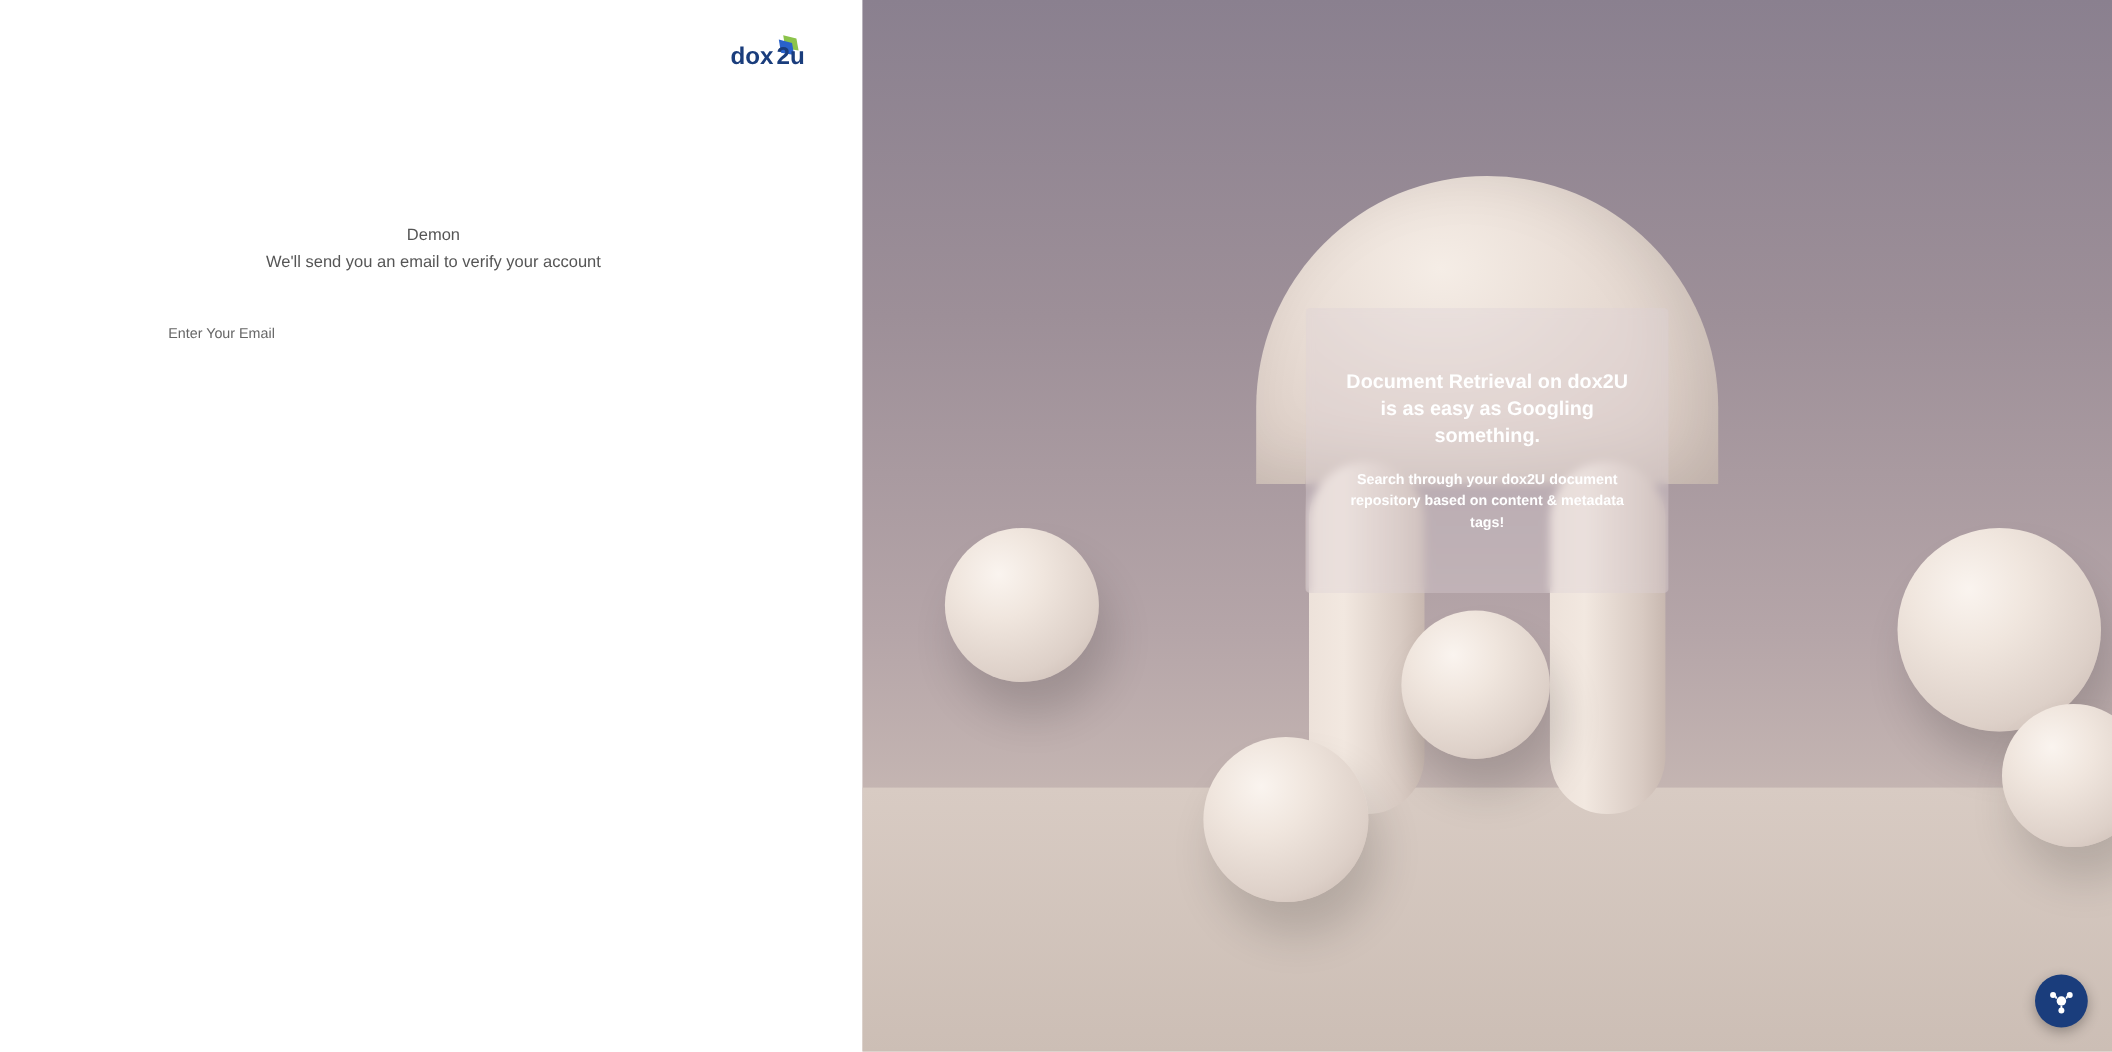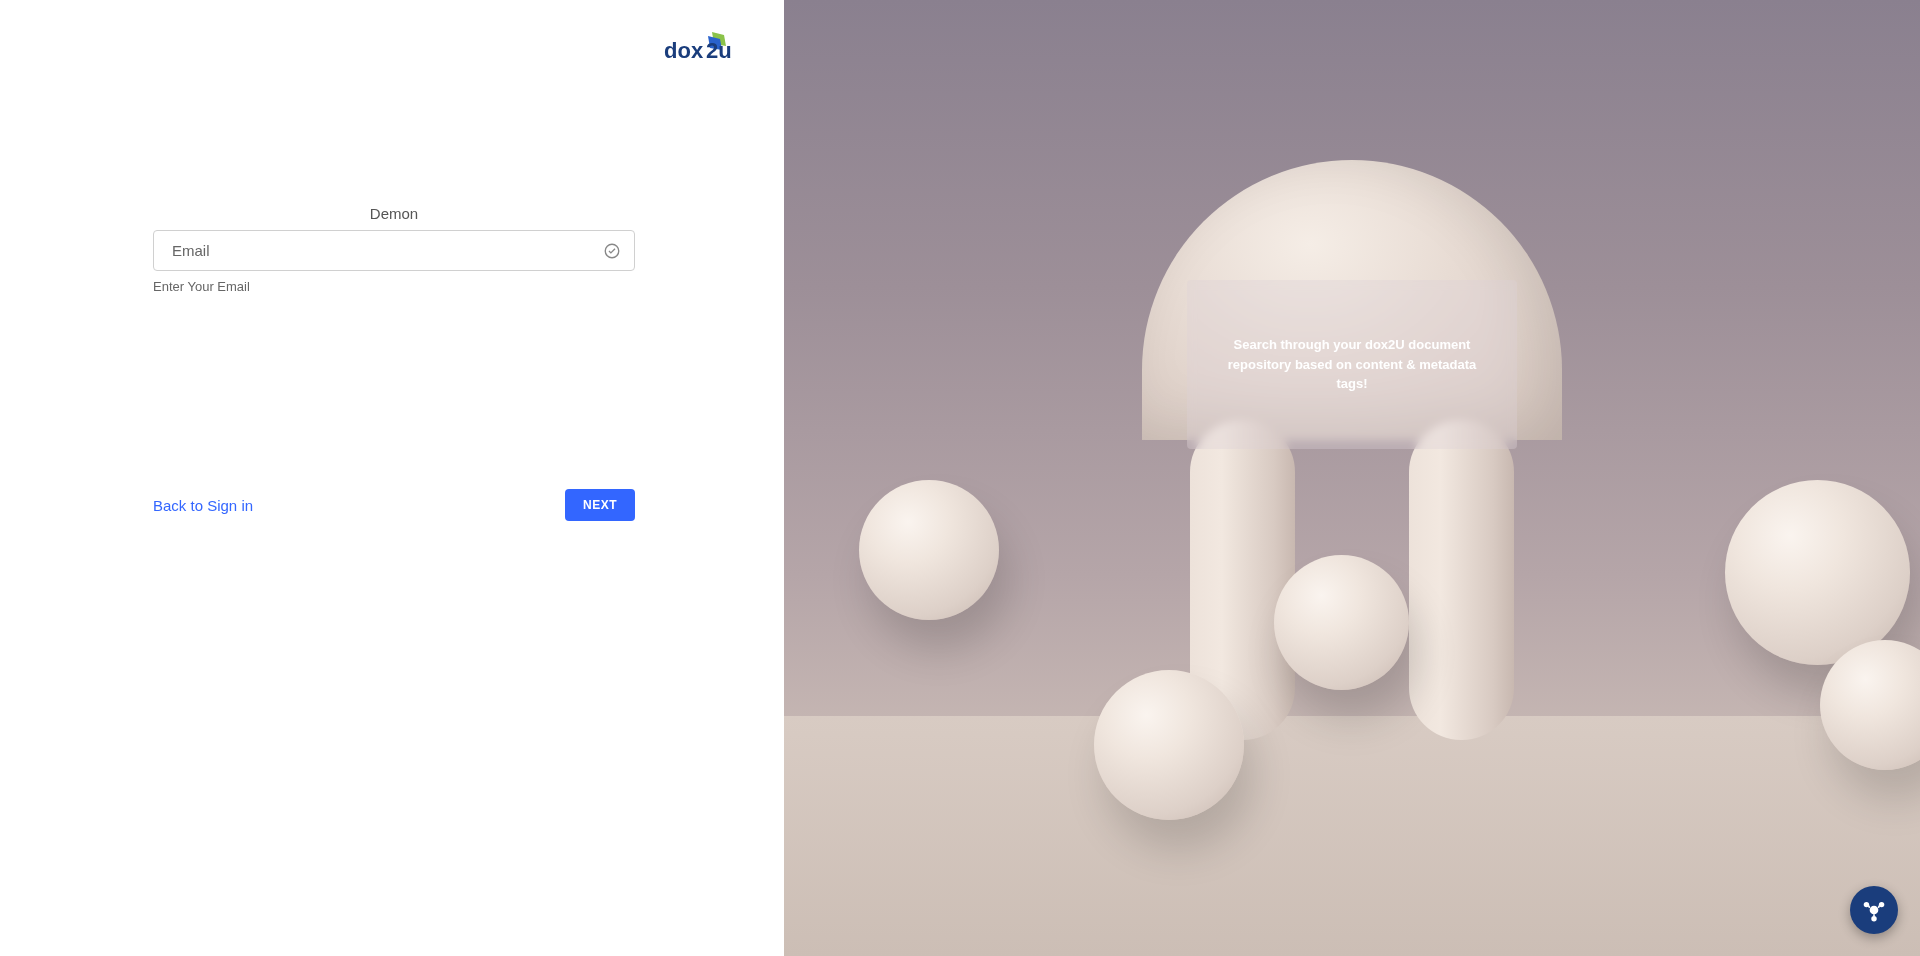--- a/index.html
+++ b/index.html
@@ -298,55 +298,44 @@
           <polygon points="4,4 16,7 18,18 6,16" fill="#2962cc"></polygon>
         </g>
         <text x="42" y="28" font-family="Arial" font-size="22" font-weight="800" fill="#1a3d7c">2u</text>
       </svg>
     </div>
   </div>
 
   <div class="content-wrapper">
     <div class="content-inner">
       <div class="subtitle">Demon</div>
-
-      <div class="input-wrapper">
-        <input type="text" class="email-input" placeholder="Email" style="">
-        <span class="input-icon">
-          <svg viewBox="0 0 24 24" fill="none" stroke="#888" stroke-width="1.8">
-            <circle cx="12" cy="12" r="9"></circle>
-            <path d="M8 12l2.5 2.5L16 9"></path>
-          </svg>
-        </span>
-      </div>
+      <div class="description">We'll send you an email to verify your account</div>
+
       <div class="helper-text">Enter Your Email</div>
 
-      <div class="button-row">
-        <a class="back-link">Back to Sign in</a>
-        <button class="next-button">NEXT</button>
-      </div>
     </div>
   </div>
 </div>
 
 <div class="right-panel">
   <div class="scene">
     <div class="floor"></div>
     <div class="arch">
       <div class="arch-top"></div>
       <div class="arch-leg-left"></div>
       <div class="arch-leg-right"></div>
     </div>
     <div class="sphere sphere-1"></div>
     <div class="sphere sphere-2"></div>
     <div class="sphere sphere-3"></div>
     <div class="sphere sphere-4"></div>
     <div class="sphere sphere-5"></div>
 
     <div class="info-card">
+      <div class="info-title">Document Retrieval on dox2U is as easy as Googling something.</div>
       <div class="info-description">Search through your dox2U document repository based on content &amp; metadata tags!</div>
     </div>
   </div>
 
   <div class="fab">
     <svg viewBox="0 0 24 24">
       <circle cx="12" cy="12" r="4"></circle>
       <circle cx="5" cy="7" r="2.5"></circle>
       <circle cx="19" cy="7" r="2.5"></circle>
       <circle cx="12" cy="20" r="2.5"></circle>

